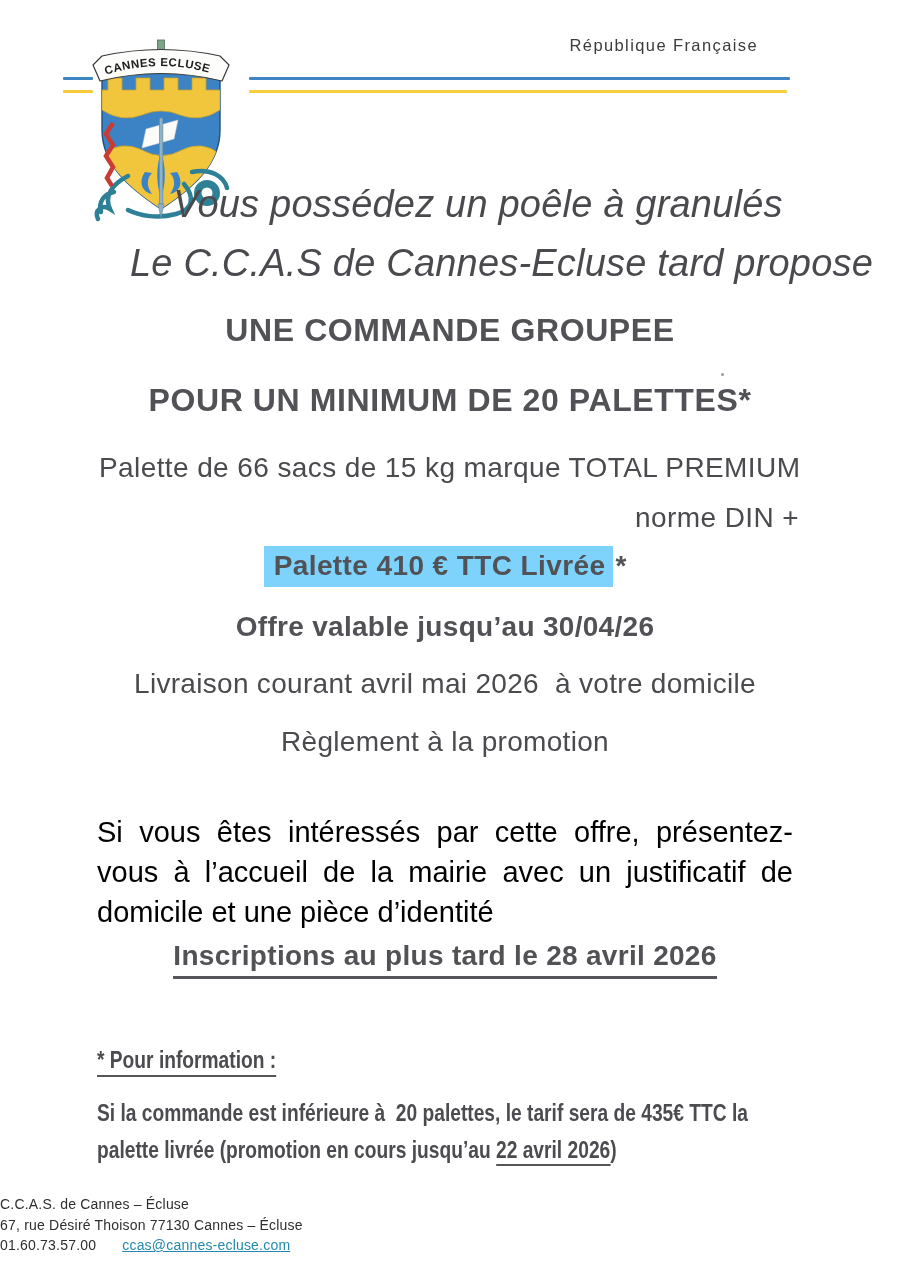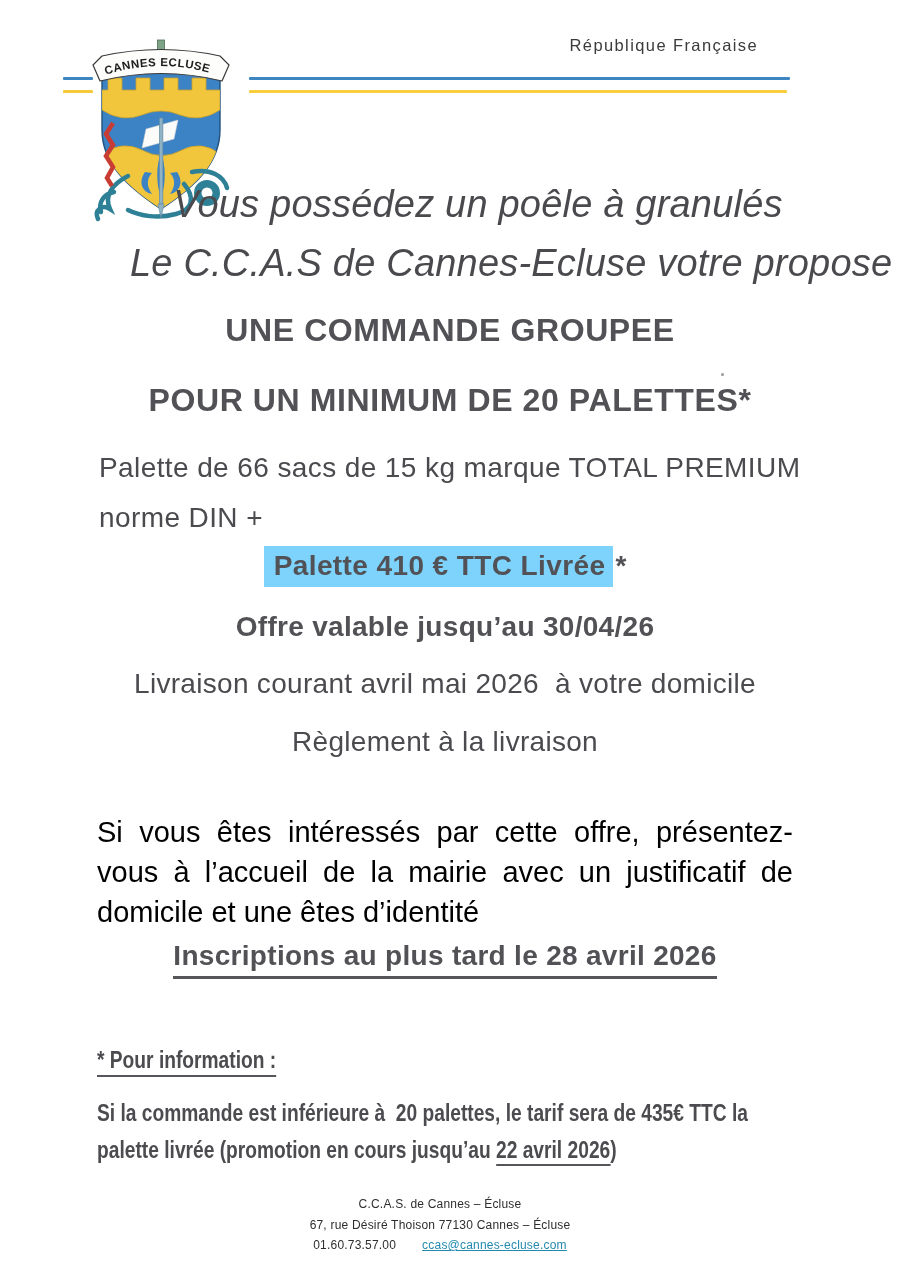--- a/index.html
+++ b/index.html
@@ -33,21 +33,21 @@
   }
 
   
   .heading{
     left:97px;width:706px;text-align:center;
     font-weight:bold;font-size:32px;color:#515156;
     letter-spacing:0.6px;white-space:nowrap;
   }
 
   .body-text{
-    left:99px;width:700px;text-align:left;
+    left:99px;width:700px;text-align:right;
     font-size:28px;color:#4b4b4f;letter-spacing:0.4px;
     white-space:nowrap;
   }
 
   .center-line{
     left:97px;width:696px;text-align:center;white-space:nowrap;
   }
   .price-line{font-weight:bold;font-size:28px;color:#515156;}
   .price-hl{
     background:#7dd3fc;
@@ -81,22 +81,22 @@
   .foot-title .u{border-bottom:2.5px solid #55555a;padding-bottom:2px;}
   .foot-para{left:97px;white-space:nowrap;}
   .foot-para .scalex{
     display:inline-block;transform:scaleX(0.80);transform-origin:left top;
     font-weight:bold;font-size:24px;color:#4c4c50;line-height:37px;
   }
   .foot-para .u{border-bottom:2.5px solid #55555a;padding-bottom:1px;}
 
   
   .footer{
-    left:0;top:1194px;width:880px;text-align:center;
-    font-size:12px;line-height:20.5px;color:#2e2e2e;
+    left:0;top:1194px;width:880px;text-align:left;
+    font-size:14px;line-height:20.5px;color:#2e2e2e;
     letter-spacing:0.2px;
   }
   .footer .phone{margin-right:26px;}
   .footer .email{
     color:#2389ae;text-decoration:underline;cursor:pointer;
   }
 
   .speck{
     left:721px;top:373px;width:3px;height:3px;border-radius:50%;
     background:#9a9a9a;
@@ -157,41 +157,41 @@
       <path id="arc" d="M14,50 Q73,30 132,50" fill="none"></path>
       <text font-size="11.5" font-weight="bold" fill="#1e1e1e" letter-spacing="0.5" font-family="Liberation Sans, sans-serif">
         <textPath href="#arc" startOffset="4">CANNES ECLUSE</textPath>
       </text>
     </svg>
   </div>
 
   <div class="abs speck"></div>
 
   <div class="abs intro-line" style="top:183px;">Vous possédez un poêle à granulés</div>
-  <div class="abs intro-line" style="top:242px;">Le C.C.A.S de Cannes-Ecluse votre propose</div>
+  <div class="abs intro-line" style="top:242px;">Le C.C.A.S de Cannes-Ecluse tard propose</div>
 
   <div class="abs heading" style="top:312px;">UNE COMMANDE GROUPEE</div>
   <div class="abs heading" style="top:382px;">POUR UN MINIMUM DE 20 PALETTES*</div>
 
   <div class="abs body-text" style="top:452px;">Palette de 66 sacs de 15 kg marque TOTAL PREMIUM</div>
   <div class="abs body-text" style="top:502px;">norme DIN +</div>
 
   <div class="abs center-line price-line" style="top:550px;">
     <span class="price-hl">Palette 410 € TTC Livrée</span><span class="price-star">*</span>
   </div>
 
   <div class="abs center-line bold-line" style="top:611px;">Offre valable jusqu’au 30/04/26</div>
 
   <div class="abs center-line reg-line" style="top:668px;">Livraison courant avril mai 2026&nbsp; à votre domicile</div>
-  <div class="abs center-line reg-line" style="top:726px;">Règlement à la livraison</div>
+  <div class="abs center-line reg-line" style="top:726px;">Règlement à la promotion</div>
 
   <div class="abs para" style="top:812px;">
     <div class="pline just">Si vous êtes intéressés par cette offre, présentez-</div>
     <div class="pline just">vous à l’accueil de la mairie avec un justificatif de</div>
-    <div class="pline">domicile et une êtes d’identité</div>
+    <div class="pline">domicile et une pièce d’identité</div>
   </div>
 
   <div class="abs inscriptions" style="top:940px;">
     <span class="u">Inscriptions au plus tard le 28 avril 2026</span>
   </div>
 
   <div class="abs foot-title">
     <span class="scalex"><span class="u">* Pour information :</span></span>
   </div>
   <div class="abs foot-para" style="top:1094px;">

